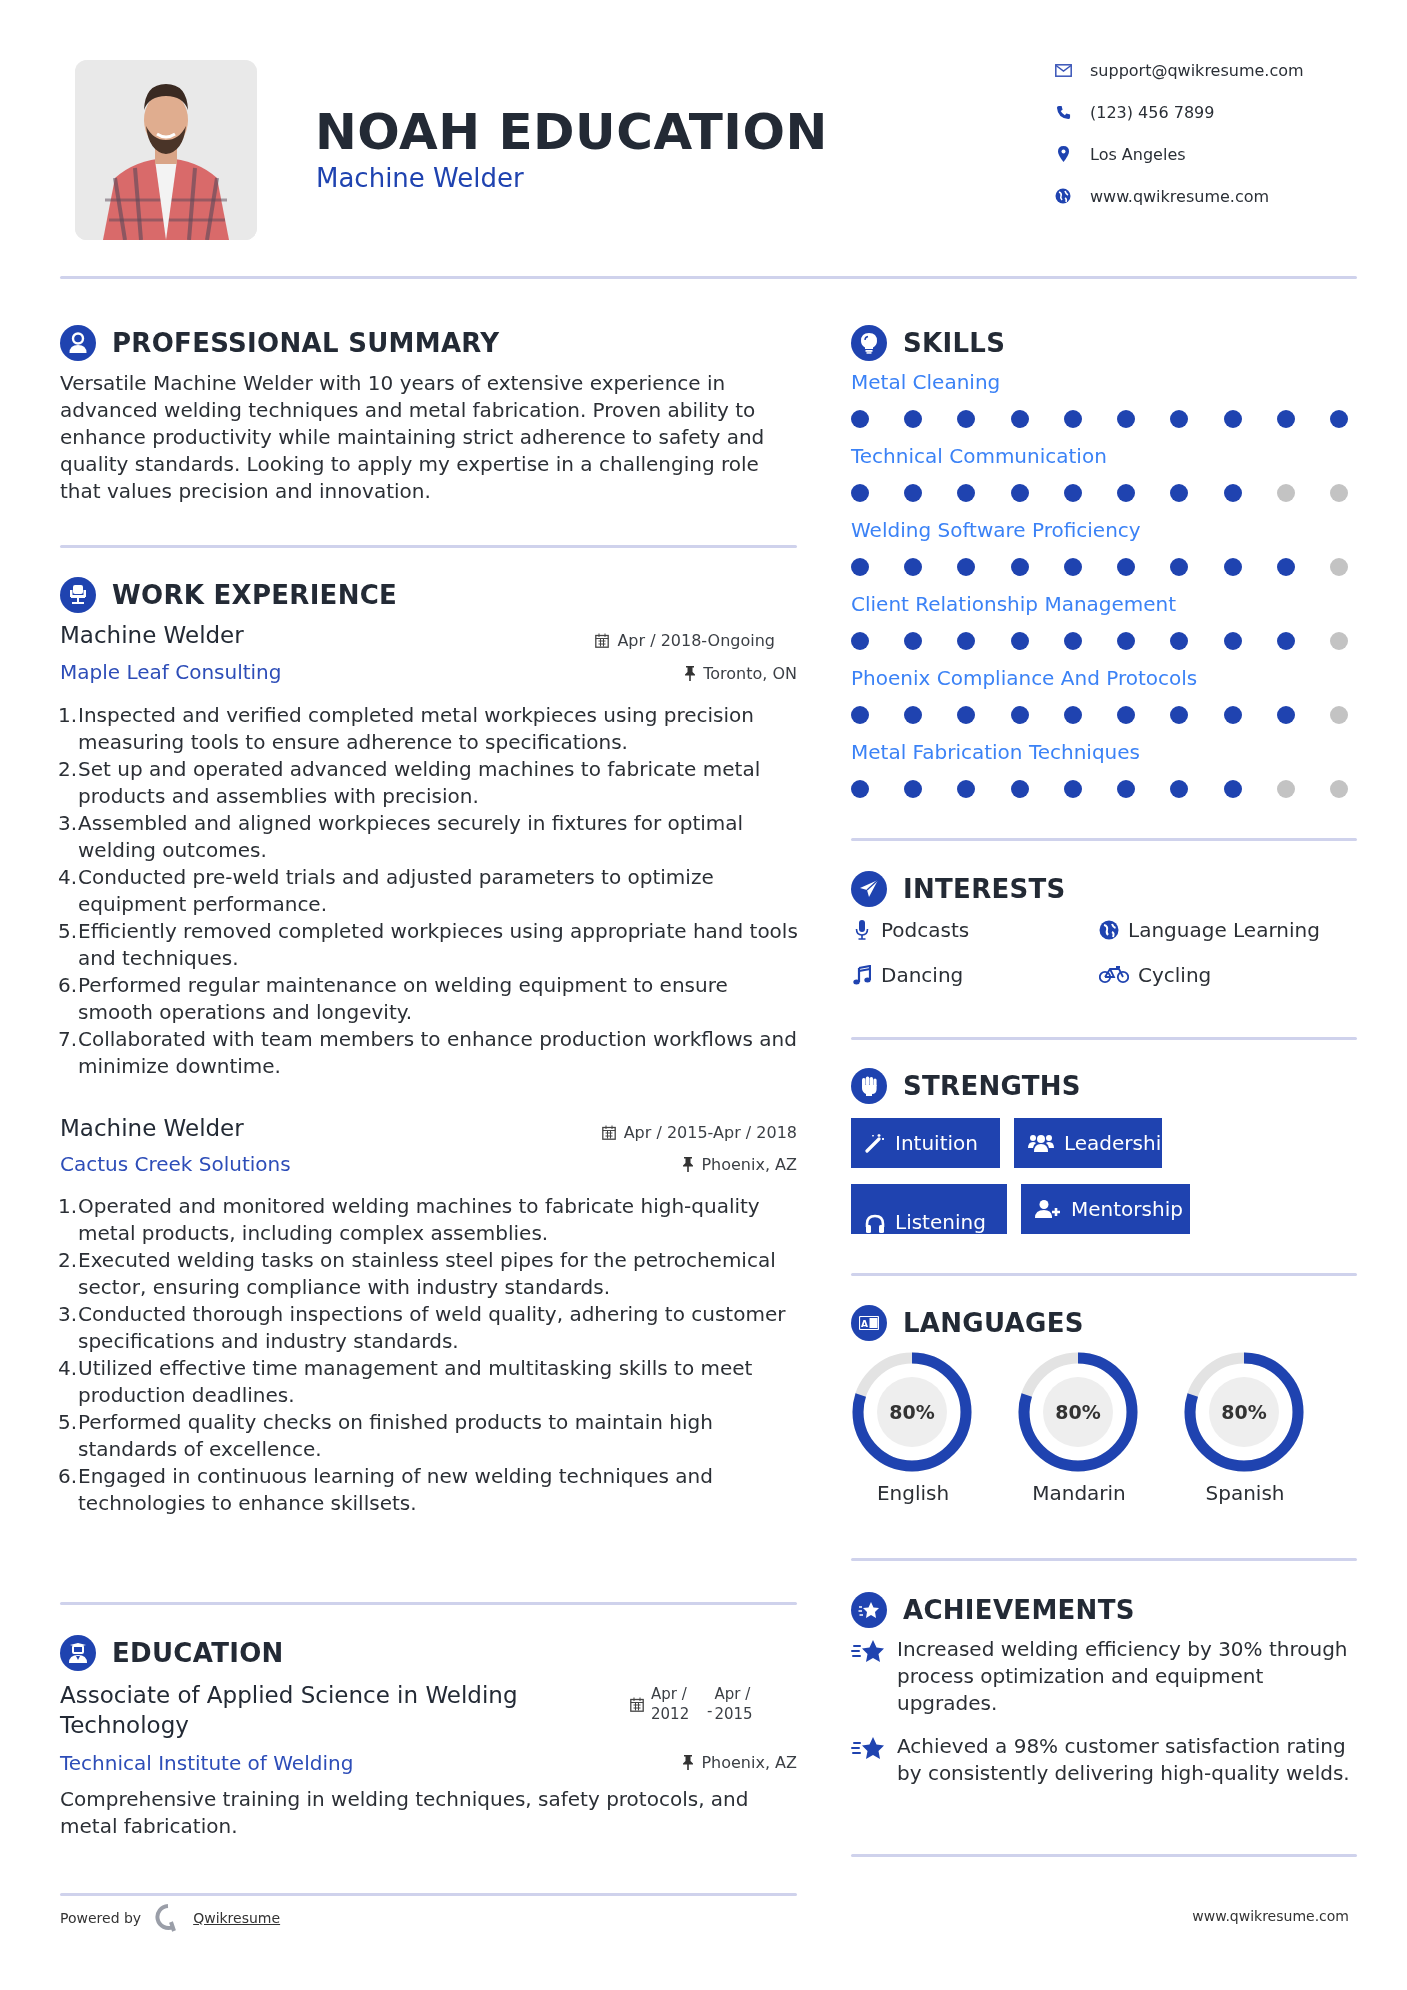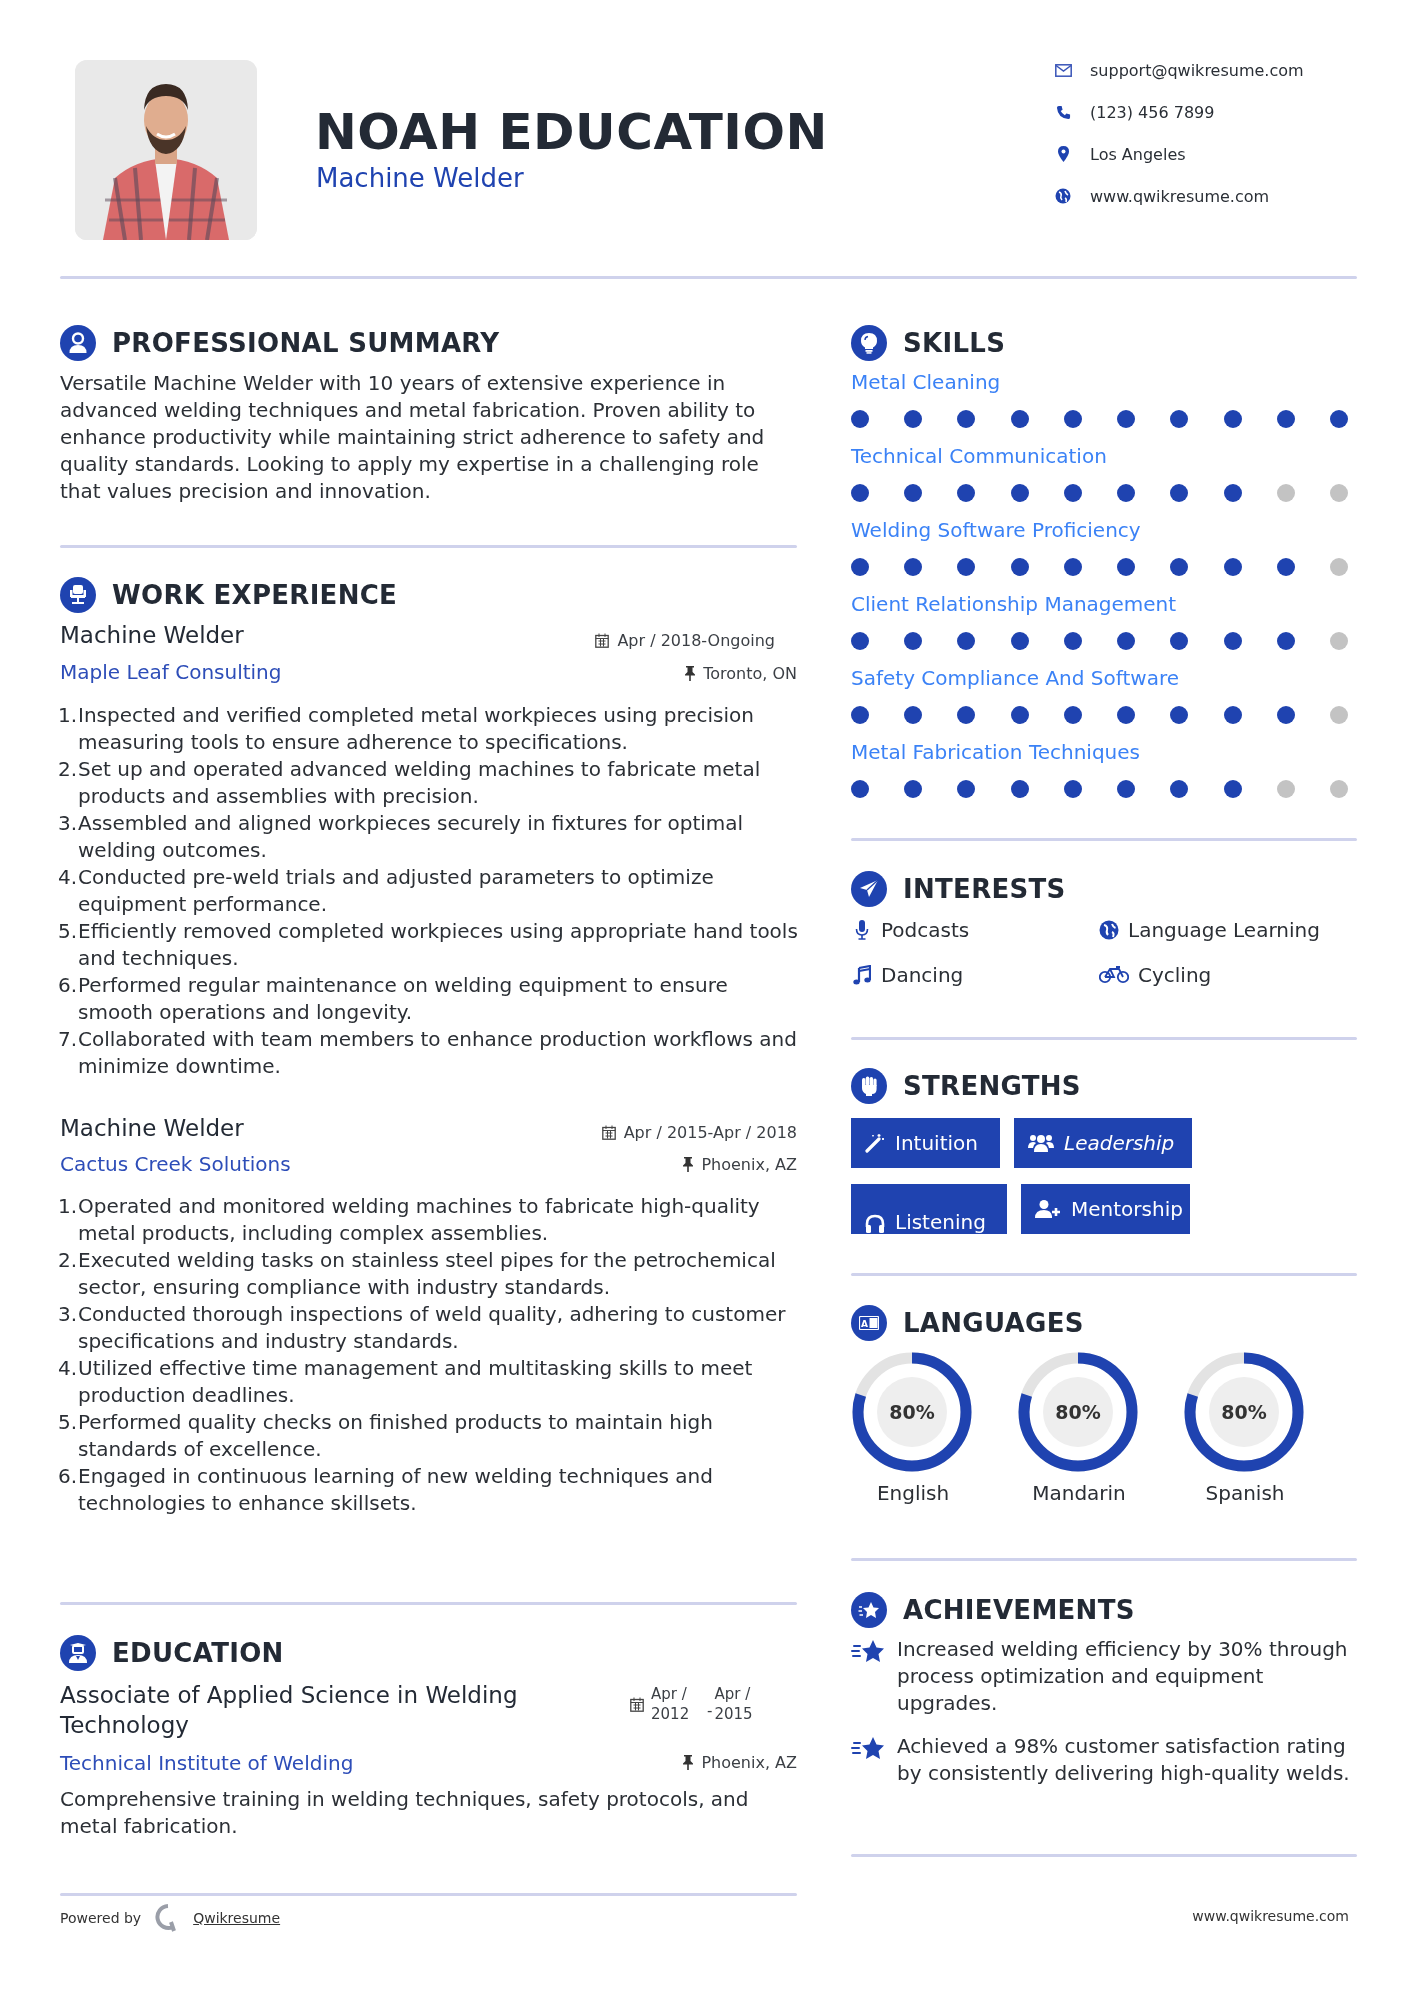--- a/index.html
+++ b/index.html
@@ -326,21 +326,21 @@
         <span class="dot"></span>
         <span class="dot"></span>
         <span class="dot"></span>
         <span class="dot"></span>
         <span class="dot"></span>
         <span class="dot"></span>
         <span class="dot off"></span>
       </div>
   </div>
   <div style="height:74px;">
-    <div class="skill-label">Safety Compliance And Software</div>
+    <div class="skill-label">Phoenix Compliance And Protocols</div>
     <div class="dots" style="margin-top:16px;">
         <span class="dot"></span>
         <span class="dot"></span>
         <span class="dot"></span>
         <span class="dot"></span>
         <span class="dot"></span>
         <span class="dot"></span>
         <span class="dot"></span>
         <span class="dot"></span>
         <span class="dot"></span>
@@ -433,21 +433,21 @@
 </div>
 <div class="chip" style="left:851px; top:1118px; width:149px;">
   <span class="cic">
     <svg width="20" height="20" viewBox="0 0 20 20">
         <path d="M2 18 L14 6" stroke="#fff" stroke-width="3.2" stroke-linecap="round"></path>
         <path d="M14 1 V4 M12.5 2.5 H15.5 M18 5 V7 M17 6 H19 M8 2 V3.5 M7.2 2.7 H8.8" stroke="#fff" stroke-width="1.3"></path>
       </svg>
   </span>
   <span>Intuition</span>
 </div>
-<div class="chip" style="left:1014px; top:1118px; width:178px;font-style:italic;">
+<div class="chip" style="left:1014px; top:1118px; width:148px;">
   <span class="cic">
     <svg width="26" height="20" viewBox="0 0 26 20">
         <circle cx="13" cy="6" r="4" fill="#fff"></circle>
         <circle cx="5" cy="5" r="3" fill="#fff"></circle>
         <circle cx="21" cy="5" r="3" fill="#fff"></circle>
         <path d="M6 19 Q6 11 13 11 Q20 11 20 19 Z" fill="#fff"></path>
         <path d="M0 15 Q0 9 5 9 Q7 9 8 10 Q5 12 5 15 Z" fill="#fff"></path>
         <path d="M26 15 Q26 9 21 9 Q19 9 18 10 Q21 12 21 15 Z" fill="#fff"></path>
       </svg>
   </span>

